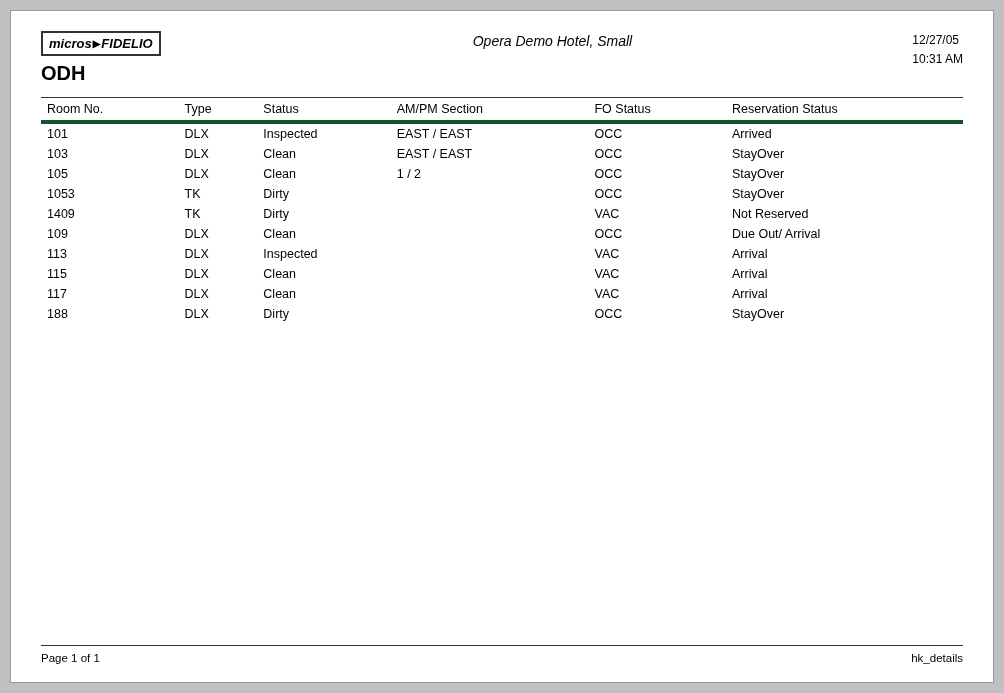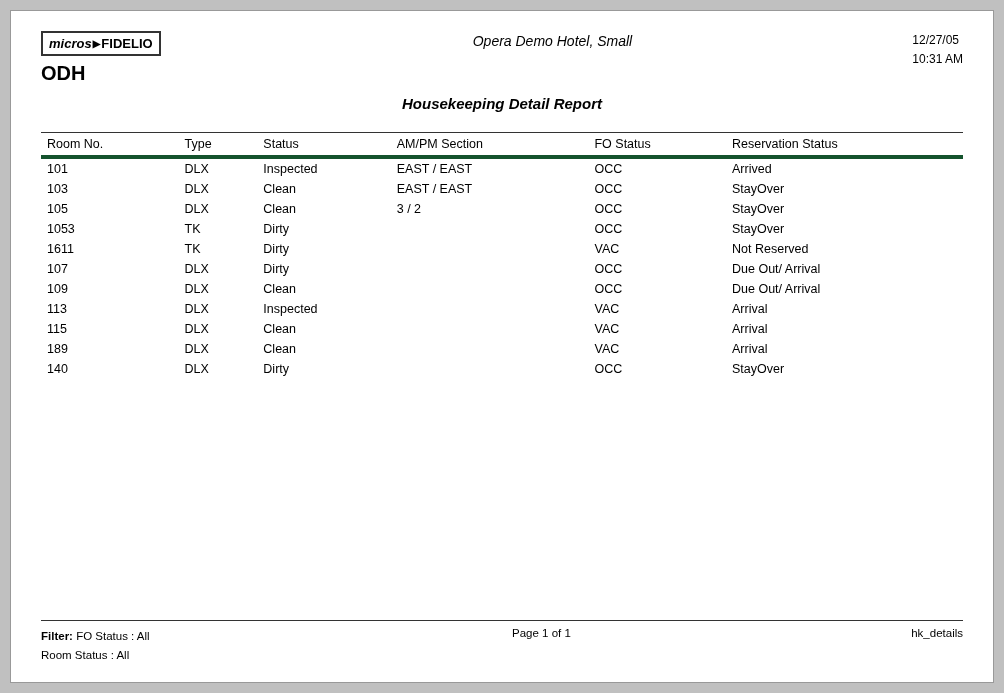--- a/index.html
+++ b/index.html
@@ -36,20 +36,21 @@
       align-items: center;
     }
     .logo-micros {
       font-style: italic;
     }
     .logo-arrow {
       font-size: 10px;
       margin: 0 1px;
     }
     .logo-fidelio {
+      font-style: italic;
     }
     .hotel-name {
       font-style: italic;
       font-size: 14px;
       text-align: center;
       flex: 1;
       padding-top: 2px;
       margin-left: 32px;
     }
     .date-time {
@@ -100,21 +101,20 @@
       display: flex;
       justify-content: space-between;
       align-items: flex-start;
       font-size: 11.5px;
     }
     .footer-left {
       line-height: 1.6;
     }
     .footer-center {
       text-align: center;
-      margin-left: 22px;
     }
     .footer-right {
       text-align: left;
     }
     .filter-label {
       font-weight: bold;
     }
   </style>
 </head>
 <body>
@@ -130,21 +130,20 @@
       </div>
       <div class="odh-label">ODH</div>
     </div>
     <div class="hotel-name">Opera Demo Hotel, Small</div>
     <div class="date-time">
       <div>12/27/05</div>
       <div>10:31 AM</div>
     </div>
   </div>
 
-  <div class="report-title">Housekeeping Detail Report</div>
 
   <div class="table-container">
     <table>
       <thead>
         <tr>
           <th>Room No.</th>
           <th>Type</th>
           <th>Status</th>
           <th>AM/PM Section</th>
           <th>FO Status</th>
@@ -165,97 +164,82 @@
             <td>DLX</td>
             <td>Clean</td>
             <td>EAST / EAST</td>
             <td>OCC</td>
             <td>StayOver</td>
           </tr>
           <tr>
             <td>105</td>
             <td>DLX</td>
             <td>Clean</td>
-            <td>3 / 2</td>
+            <td>1 / 2</td>
             <td>OCC</td>
             <td>StayOver</td>
           </tr>
           <tr>
             <td>1053</td>
             <td>TK</td>
             <td>Dirty</td>
             <td></td>
             <td>OCC</td>
             <td>StayOver</td>
           </tr>
           <tr>
-            <td>1611</td>
+            <td>1409</td>
             <td>TK</td>
             <td>Dirty</td>
             <td></td>
             <td>VAC</td>
             <td>Not Reserved</td>
           </tr>
           <tr>
-            <td>107</td>
-            <td>DLX</td>
-            <td>Dirty</td>
+            <td>109</td>
+            <td>DLX</td>
+            <td>Clean</td>
             <td></td>
             <td>OCC</td>
             <td>Due Out/ Arrival</td>
           </tr>
           <tr>
-            <td>109</td>
-            <td>DLX</td>
-            <td>Clean</td>
-            <td></td>
-            <td>OCC</td>
-            <td>Due Out/ Arrival</td>
-          </tr>
-          <tr>
             <td>113</td>
             <td>DLX</td>
             <td>Inspected</td>
             <td></td>
             <td>VAC</td>
             <td>Arrival</td>
           </tr>
           <tr>
             <td>115</td>
             <td>DLX</td>
             <td>Clean</td>
             <td></td>
             <td>VAC</td>
             <td>Arrival</td>
           </tr>
           <tr>
-            <td>189</td>
+            <td>117</td>
             <td>DLX</td>
             <td>Clean</td>
             <td></td>
             <td>VAC</td>
             <td>Arrival</td>
           </tr>
           <tr>
-            <td>140</td>
+            <td>188</td>
             <td>DLX</td>
             <td>Dirty</td>
             <td></td>
             <td>OCC</td>
             <td>StayOver</td>
           </tr>
         </tbody>
     </table>
   </div>
 
   <div class="footer">
-    <div class="footer-left">
-      <div>
-        <span class="filter-label">Filter:</span>
-        <span> </span><span>FO Status : All</span>
-      </div>
-      <div>Room Status : All</div>
-    </div>
     <div class="footer-center">Page 1 of 1</div>
     <div class="footer-right">hk_details</div>
   </div>
 
 </div>
 
 </body></html>

